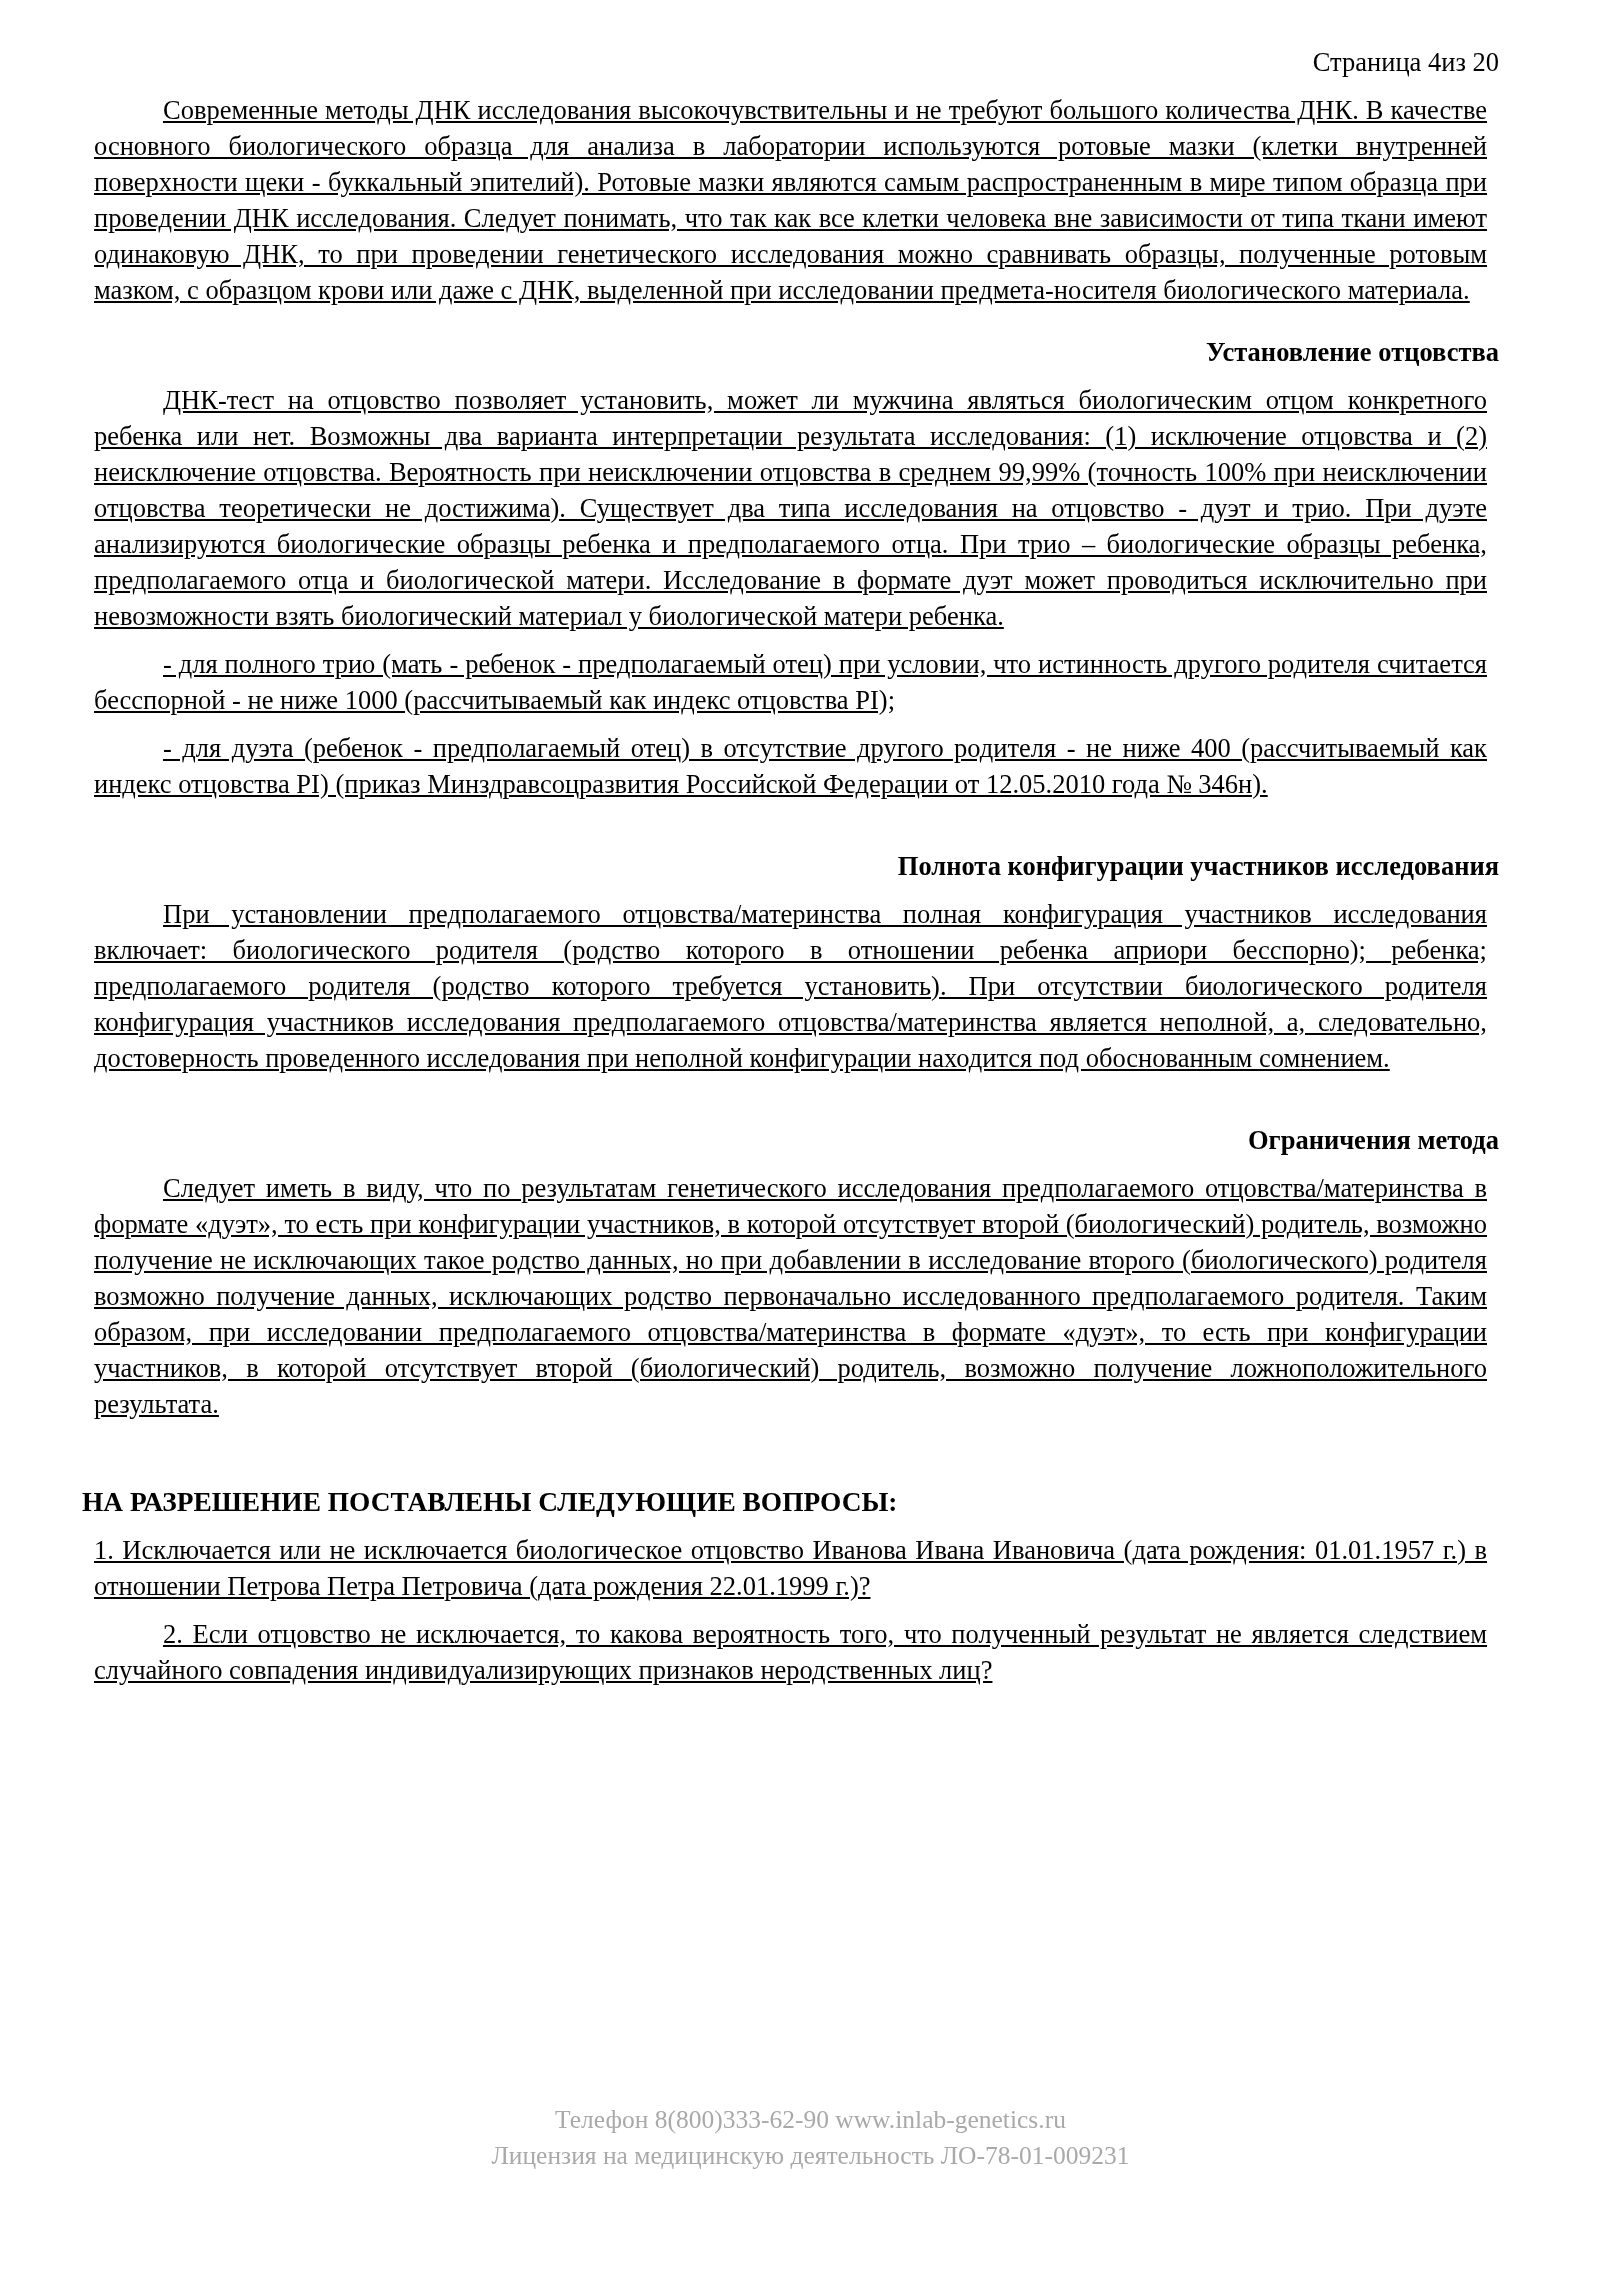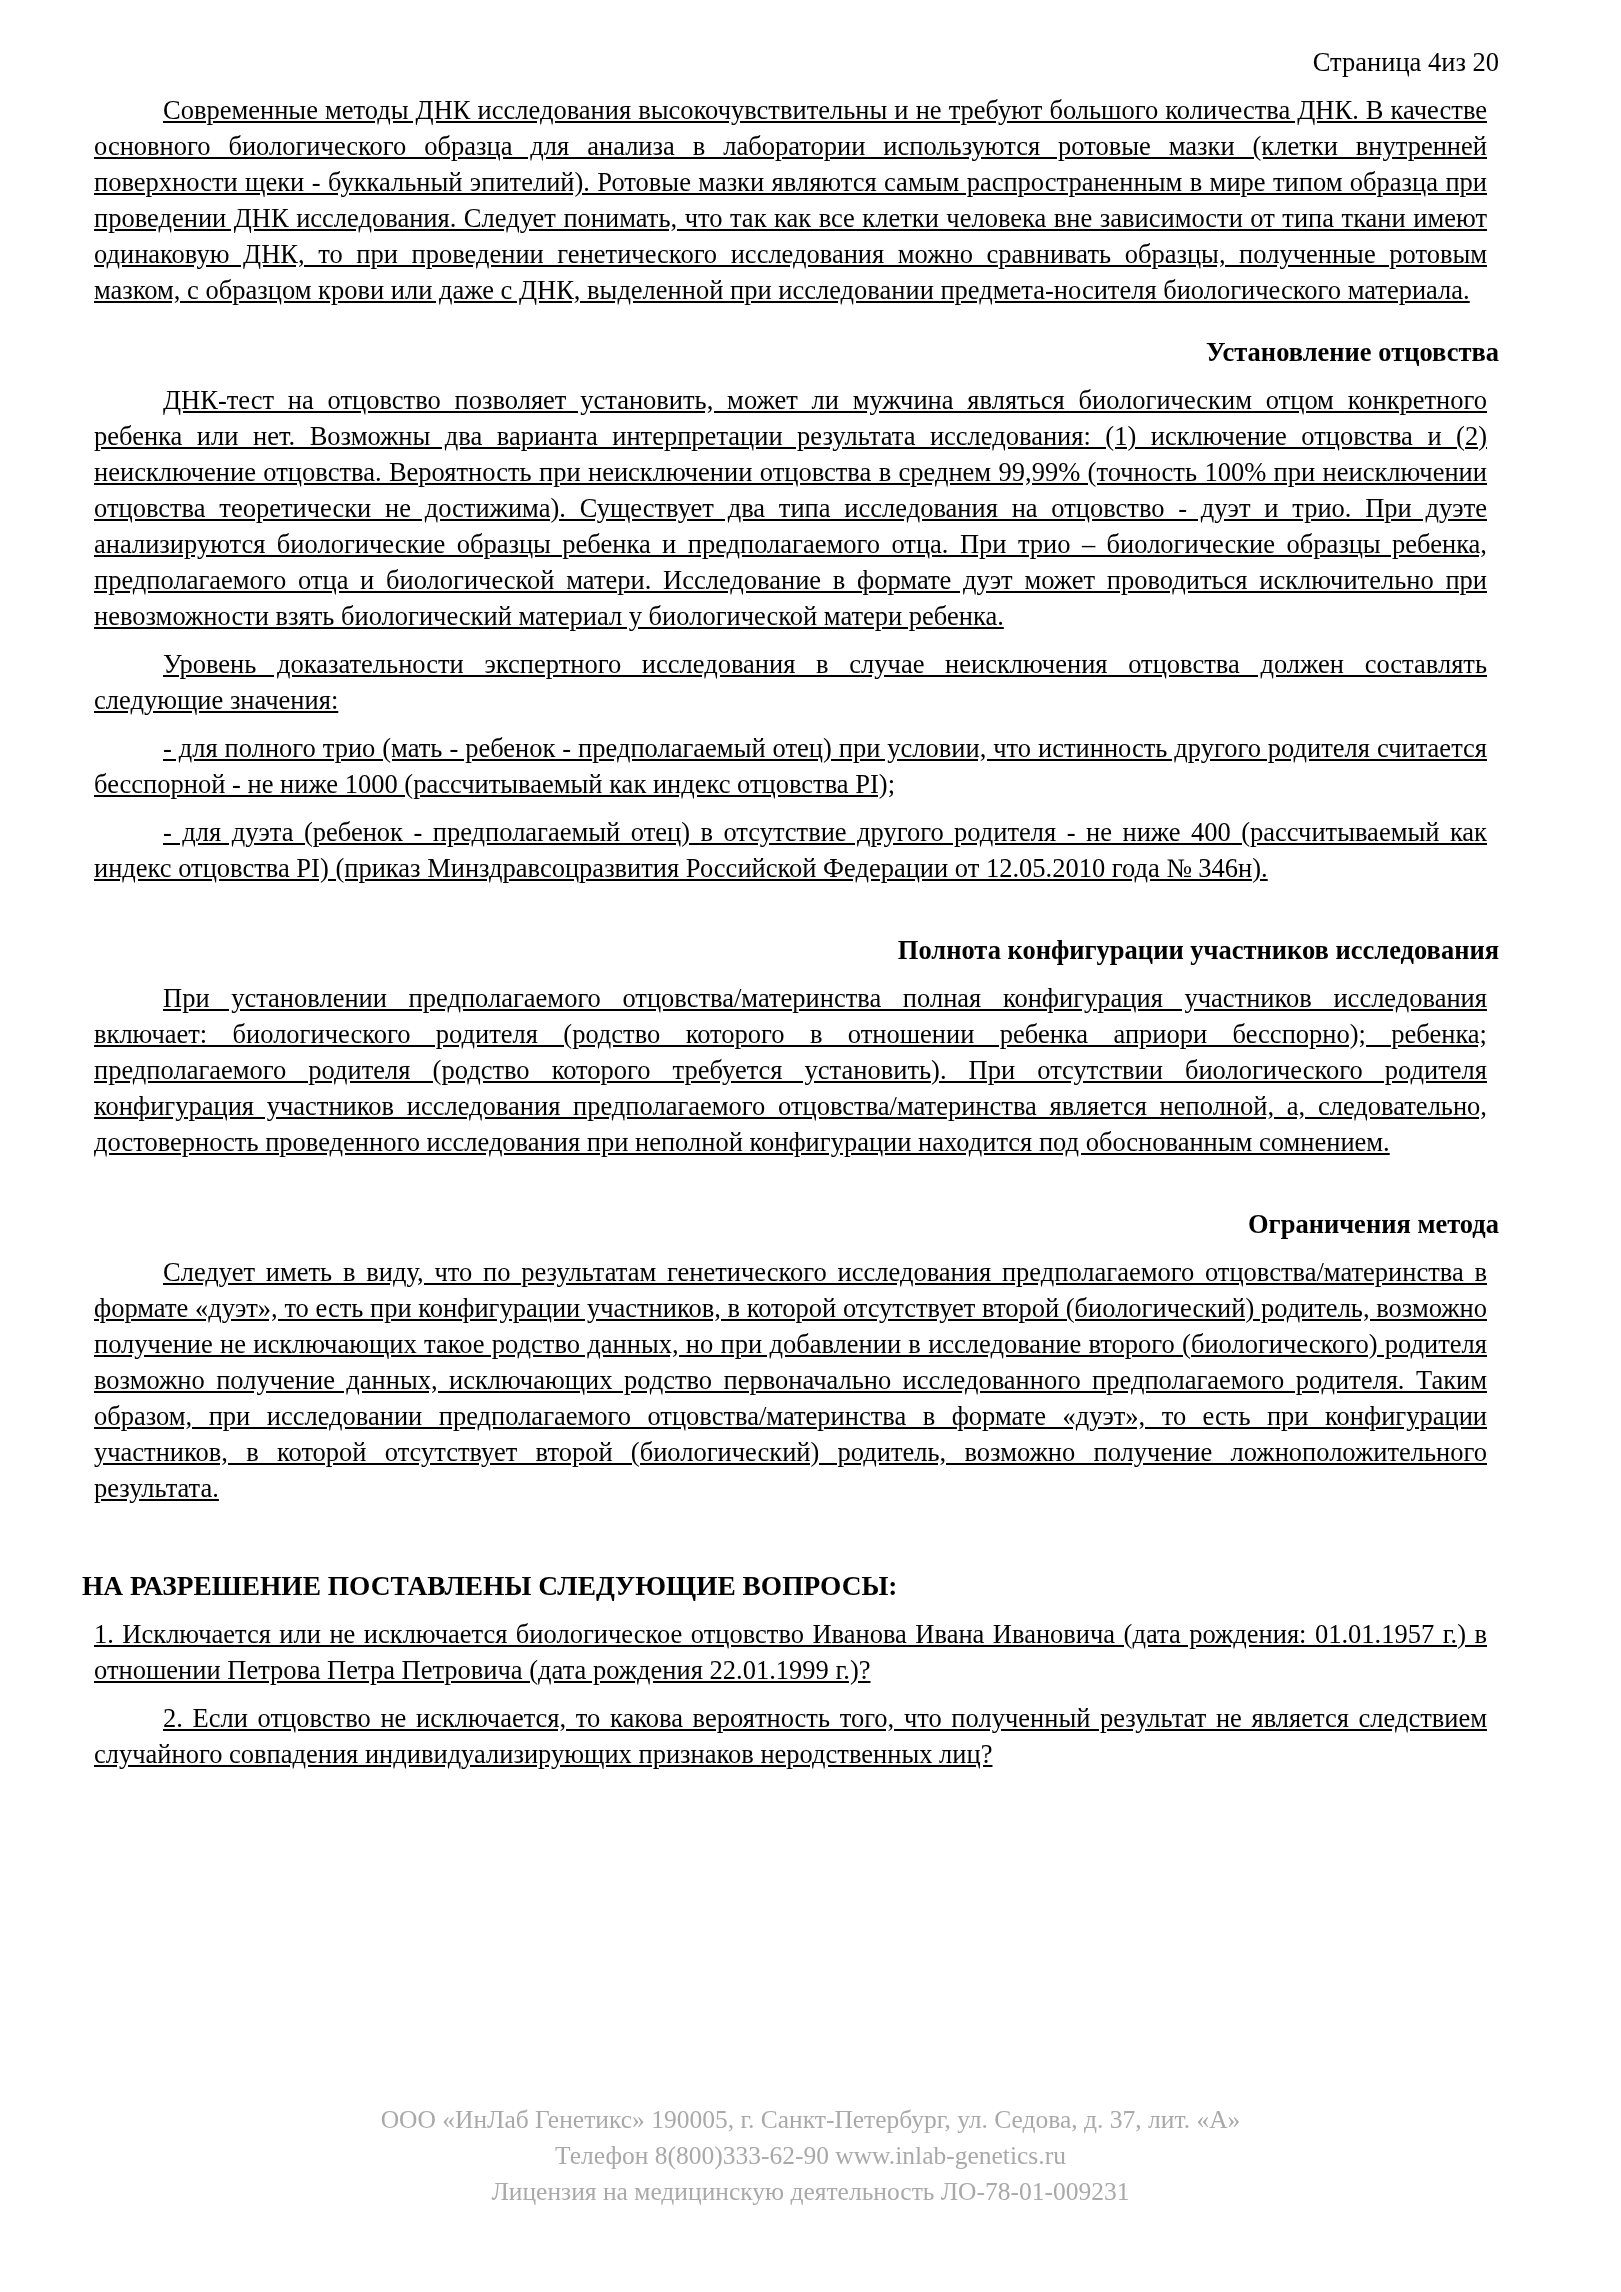--- a/index.html
+++ b/index.html
@@ -61,34 +61,32 @@
 <div class="page">
 
   <div class="header">
     <div>Страница 4из 20</div>
   </div>
 
   <p class="body-text indent gap-top">Современные методы ДНК исследования высокочувствительны и не требуют большого количества ДНК. В качестве основного биологического образца для анализа в лаборатории используются ротовые мазки (клетки внутренней поверхности щеки - буккальный эпителий). Ротовые мазки являются самым распространенным в мире типом образца при проведении ДНК исследования. Следует понимать, что так как все клетки человека вне зависимости от типа ткани имеют одинаковую ДНК, то при проведении генетического исследования можно сравнивать образцы, полученные ротовым мазком, с образцом крови или даже с ДНК, выделенной при исследовании предмета-носителя биологического материала.</p>
 
   <div class="section-heading">Установление отцовства</div>
   <p class="body-text indent">ДНК-тест на отцовство позволяет установить, может ли мужчина являться биологическим отцом конкретного ребенка или нет. Возможны два варианта интерпретации результата исследования: (1) исключение отцовства и (2) неисключение отцовства. Вероятность при неисключении отцовства в среднем 99,99% (точность 100% при неисключении отцовства теоретически не достижима). Существует два типа исследования на отцовство - дуэт и трио. При дуэте анализируются биологические образцы ребенка и предполагаемого отца. При трио – биологические образцы ребенка, предполагаемого отца и биологической матери. Исследование в формате дуэт может проводиться исключительно при невозможности взять биологический материал у биологической матери ребенка.</p>
-  <p class="body-text indent">Уровень доказательности экспертного исследования в случае неисключения отцовства должен составлять следующие значения:</p>
   <p class="body-text indent">- для полного трио (мать - ребенок - предполагаемый отец) при условии, что истинность другого родителя считается бесспорной - не ниже 1000 (рассчитываемый как индекс отцовства PI);</p>
   <p class="body-text indent">- для дуэта (ребенок - предполагаемый отец) в отсутствие другого родителя - не ниже 400 (рассчитываемый как индекс отцовства PI) (приказ Минздравсоцразвития Российской Федерации от 12.05.2010 года № 346н).</p>
 
   <div class="section-heading gap-top">Полнота конфигурации участников исследования</div>
   <p class="body-text indent">При установлении предполагаемого отцовства/материнства полная конфигурация участников исследования включает: биологического родителя (родство которого в отношении ребенка априори бесспорно); ребенка; предполагаемого родителя (родство которого требуется установить). При отсутствии биологического родителя конфигурация участников исследования предполагаемого отцовства/материнства является неполной, а, следовательно, достоверность проведенного исследования при неполной конфигурации находится под обоснованным сомнением.</p>
 
   <div class="section-heading gap-top">Ограничения метода</div>
   <p class="body-text indent">Следует иметь в виду, что по результатам генетического исследования предполагаемого отцовства/материнства в формате «дуэт», то есть при конфигурации участников, в которой отсутствует второй (биологический) родитель, возможно получение не исключающих такое родство данных, но при добавлении в исследование второго (биологического) родителя возможно получение данных, исключающих родство первоначально исследованного предполагаемого родителя. Таким образом, при исследовании предполагаемого отцовства/материнства в формате «дуэт», то есть при конфигурации участников, в которой отсутствует второй (биологический) родитель, возможно получение ложноположительного результата.</p>
 
   <div class="questions-heading">НА РАЗРЕШЕНИЕ ПОСТАВЛЕНЫ СЛЕДУЮЩИЕ ВОПРОСЫ:</div>
   <p class="body-text">1. Исключается или не исключается биологическое отцовство Иванова Ивана Ивановича (дата рождения: 01.01.1957 г.) в отношении Петрова Петра Петровича (дата рождения 22.01.1999 г.)?</p>
   <p class="body-text indent">2. Если отцовство не исключается, то какова вероятность того, что полученный результат не является следствием случайного совпадения индивидуализирующих признаков неродственных лиц?</p>
 
 </div>
 
 <div class="footer">
-  <div>ООО «ИнЛаб Генетикс» 190005, г. Санкт-Петербург, ул. Седова, д. 37, лит. «А»</div>
   <div>Телефон 8(800)333-62-90 www.inlab-genetics.ru</div>
   <div>Лицензия на медицинскую деятельность ЛО-78-01-009231</div>
 </div>
 
 
 </body></html>

